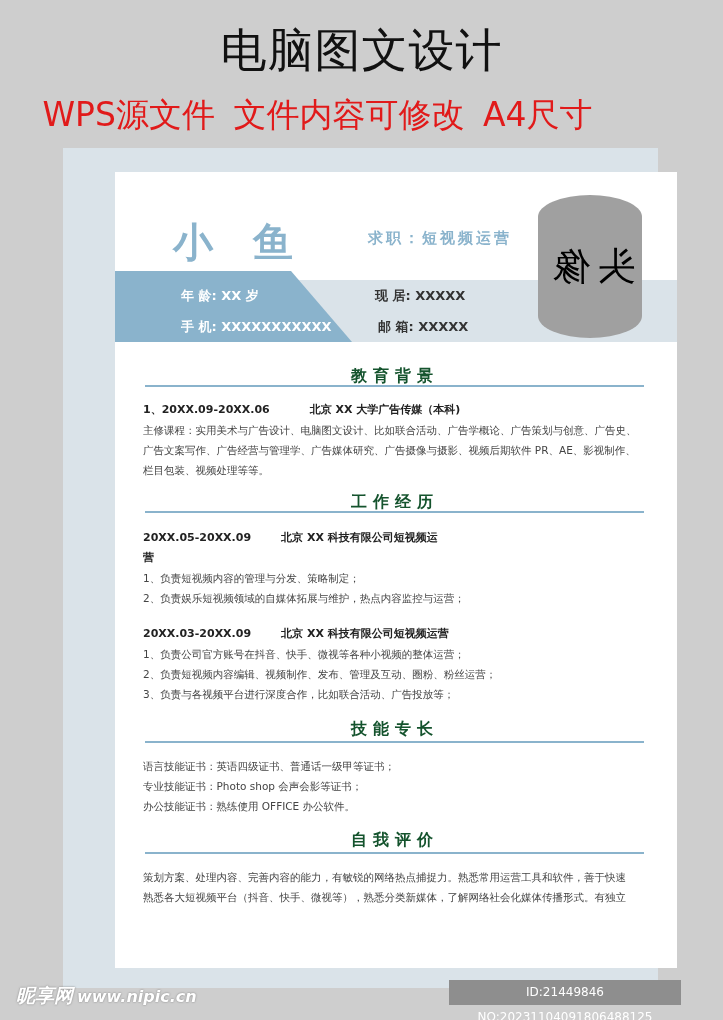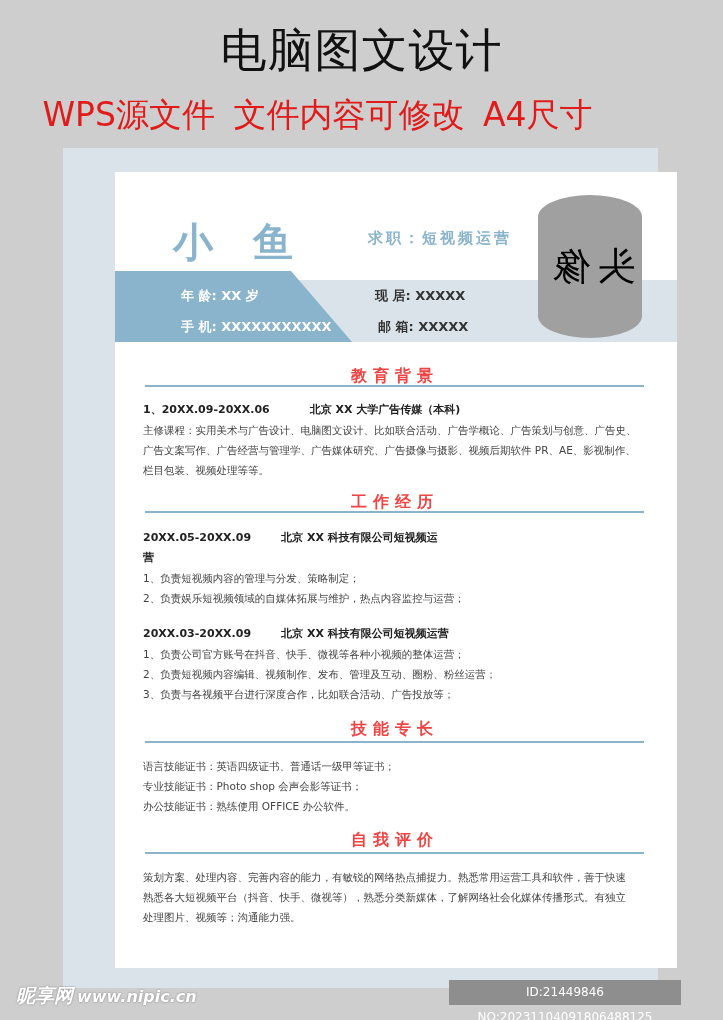--- a/index.html
+++ b/index.html
@@ -10,21 +10,21 @@
   .paper{position:absolute;left:79px;top:172px;width:562px;height:796px;background:#fff;overflow:hidden;margin-left:36px;}
   .name{position:absolute;left:58px;top:44px;font-size:40px;font-weight:bold;color:#8ab3cc;letter-spacing:40px;line-height:52px;}
   .job{position:absolute;left:253px;top:57px;font-size:15px;font-weight:bold;color:#8ab3cc;letter-spacing:3px;}
   .band{position:absolute;left:0;top:108px;width:562px;height:62px;background:#dae3e9;}
   .trap{position:absolute;left:0;top:99px;width:240px;height:71px;background:#8ab3cc;clip-path:polygon(0 0,176px 0,237px 71px,0 71px);}
   .info{position:absolute;font-size:13px;font-weight:bold;line-height:18px;}
   .info.w{color:#fff;}
   .info.d{color:#333;}
   .avatar{position:absolute;left:423px;top:23px;width:104px;height:143px;background:#a0a0a0;border-radius:52px/22px;display:flex;align-items:center;justify-content:center;}
   .avatar span{font-size:38px;color:#000;transform:scaleX(-1);display:inline-block;letter-spacing:8px;}
-  .sec-title{position:absolute;left:30px;width:500px;text-align:center;font-size:16px;font-weight:bold;color:#ef4444;letter-spacing:6px;}
+  .sec-title{position:absolute;left:30px;width:500px;text-align:center;font-size:16px;font-weight:bold;color:#14532d;letter-spacing:6px;}
   .sec-line{position:absolute;left:30px;width:499px;height:2px;background:#8ab3cc;}
   .row3{position:absolute;left:28px;width:503px;display:flex;font-size:11px;font-weight:bold;color:#222;line-height:16px;}
   .txt{position:absolute;left:28px;width:505px;font-size:10.5px;color:#444;line-height:20px;}
   .wm-left{position:absolute;left:16px;top:983px;font-size:19px;font-style:italic;font-weight:bold;color:#fff;text-shadow:0 0 2px #777;}
   .wm-left .url{font-size:16px;font-weight:bold;margin-left:4px;}
   .wm-right{position:absolute;left:449px;top:980px;width:232px;height:25px;background:#8e8e8e;color:#fff;font-size:12px;line-height:25px;text-align:center;}
 </style>
 </head>
 <body>
 
@@ -95,20 +95,19 @@
     <div>语言技能证书：英语四级证书、普通话一级甲等证书；</div>
     <div>专业技能证书：Photo shop  会声会影等证书；</div>
     <div>办公技能证书：熟练使用 OFFICE 办公软件。</div>
   </div>
 
   <div class="sec-title" style="top:658px;">自我评价</div>
   <div class="sec-line" style="top:680px;"></div>
   <div class="txt" style="top:695px;">
     <div>策划方案、处理内容、完善内容的能力，有敏锐的网络热点捕捉力。熟悉常用运营工具和软件，善于快速</div>
     <div>熟悉各大短视频平台（抖音、快手、微视等），熟悉分类新媒体，了解网络社会化媒体传播形式。有独立</div>
-    <div>处理图片、视频等；沟通能力强。</div>
   </div>
 </div>
 
 <div class="wm-left">
   <span>昵享网</span><span class="url">www.nipic.cn</span>
 </div>
 <div class="wm-right">ID:21449846 NO:20231104091806488125</div>
 
 </body></html>

